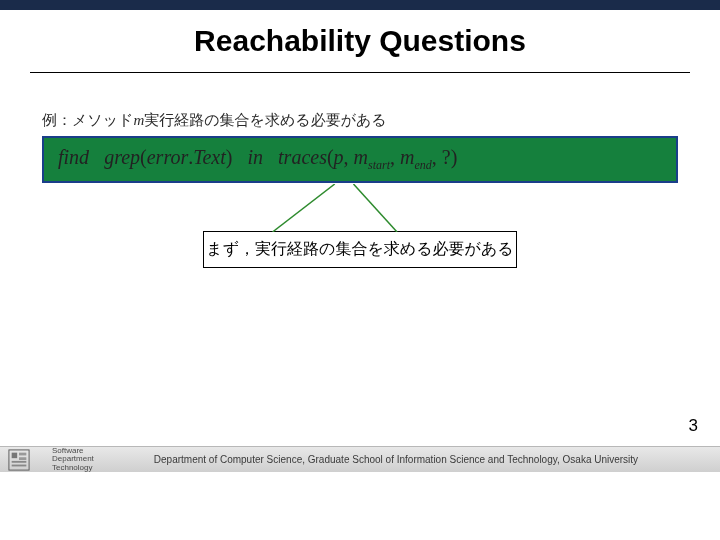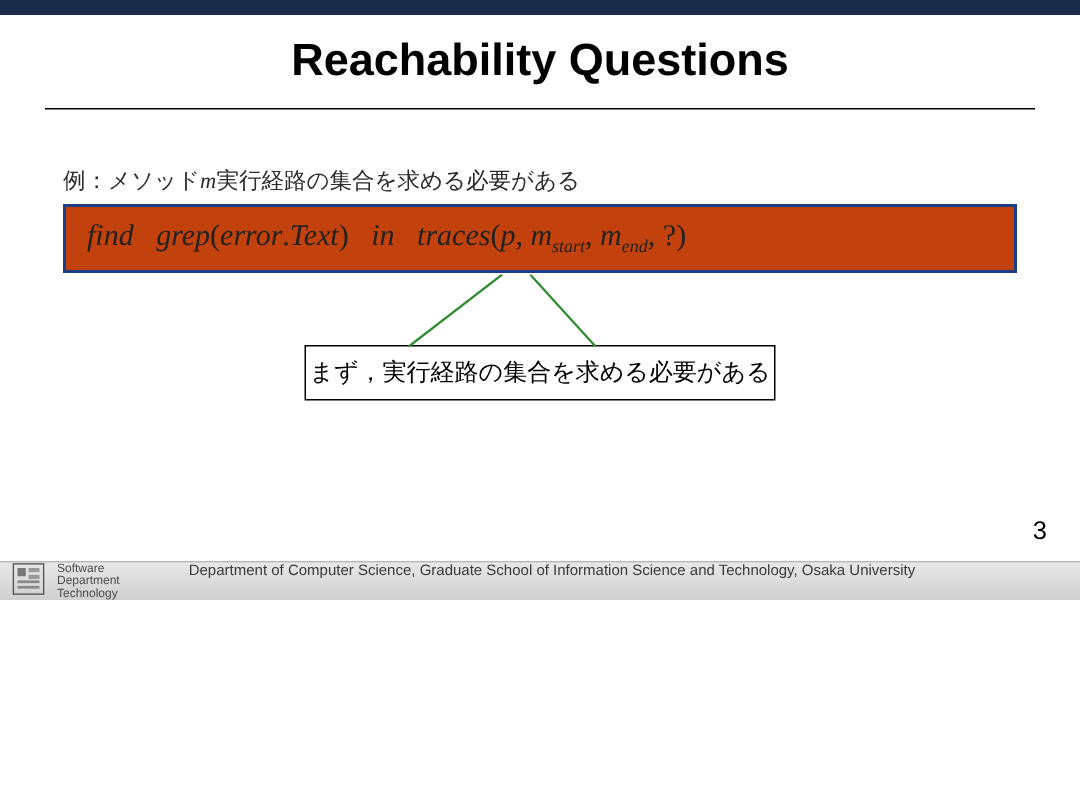--- a/index.html
+++ b/index.html
@@ -1,33 +1,33 @@
 <!DOCTYPE html>
 <html><head>
 <meta charset="utf-8">
 <style>
   * { margin: 0; padding: 0; box-sizing: border-box; }
   html, body { width: 720px; height: 540px; font-family: "Arial", "Meiryo", sans-serif; background: #fff; }
-  .slide { width: 720px; height: 400px; position: relative; background: #fff; }
+  .slide { width: 720px; height: 472px; position: relative; background: #fff; }
   .topbar { height: 10px; background: #1a2b4a; }
   .title { font-size: 30px; text-align: center; margin-top: 14px; color: #000; }
   .title-underline { border-bottom: 1px solid #000; margin: 14px 30px 0 30px; }
   .desc { margin: 14px 36px 0 36px; font-size: 20px; line-height: 1.38; color: #000; }
   .desc .u { text-decoration: underline; }
   .example-block { margin: 38px 42px 0 42px; }
   .example-label { font-size: 15px; color: #2b2b2b; margin-bottom: 6px; }
   .example-sub { font-size: 15px; color: #000; margin-left: 24px; margin-bottom: 10px; }
-  .formula-box { border: 2px solid #1a3e8a; padding: 8px 14px; font-family: "Cambria Math", "Georgia", serif; font-style: italic; font-size: 20px; color: #222; background: #c2410c; }
+  .formula-box { border: 2px solid #1a3e8a; padding: 8px 14px; font-family: "Cambria Math", "Georgia", serif; font-style: italic; font-size: 20px; color: #222; background: #15803d; }
   .formula-box .sub { font-size: 12px; vertical-align: sub; }
   .formula-box .rm { font-style: normal; }
   .callout-wrap { position: relative; margin-top: 48px; display: flex; justify-content: center; }
   .callout { border: 1.5px solid #000; padding: 7px 2px; font-size: 16px; background: #fff; position: relative; }
   svg.pointers { position: absolute; left: 0; right: 0; bottom: 100%; width: 100%; height: 48px; }
   .page-num { position: absolute; right: 22px; bottom: 36px; font-size: 17px; color: #000; }
-  .footer { position: absolute; left: 0; right: 0; bottom: 0; height: 26px; background: linear-gradient(#e8e8e8, #cfcfcf); border-top: 1px solid #b8b8b8; display: flex; align-items: flex-start; gap: 8px; padding: 0 8px; }
+  .footer { position: absolute; left: 0; right: 0; bottom: 0; height: 26px; background: linear-gradient(#e8e8e8, #cfcfcf); border-top: 1px solid #b8b8b8; display: flex; align-items: center; gap: 22px; padding: 0 8px; }
   .footer-logo { width: 22px; height: 22px; display: inline-flex; align-items: center; justify-content: center; }
   .footer-logo svg { width: 22px; height: 22px; }
   .footer-labtext { font-size: 8px; line-height: 1.05; color: #4a4a4a; }
   .footer-dept { font-size: 10px; color: #3a3a3a; margin-left: 6px; padding-left: 32px; }
 </style>
 </head>
 <body>
 
 <div class="slide">
   <div class="topbar"></div>

